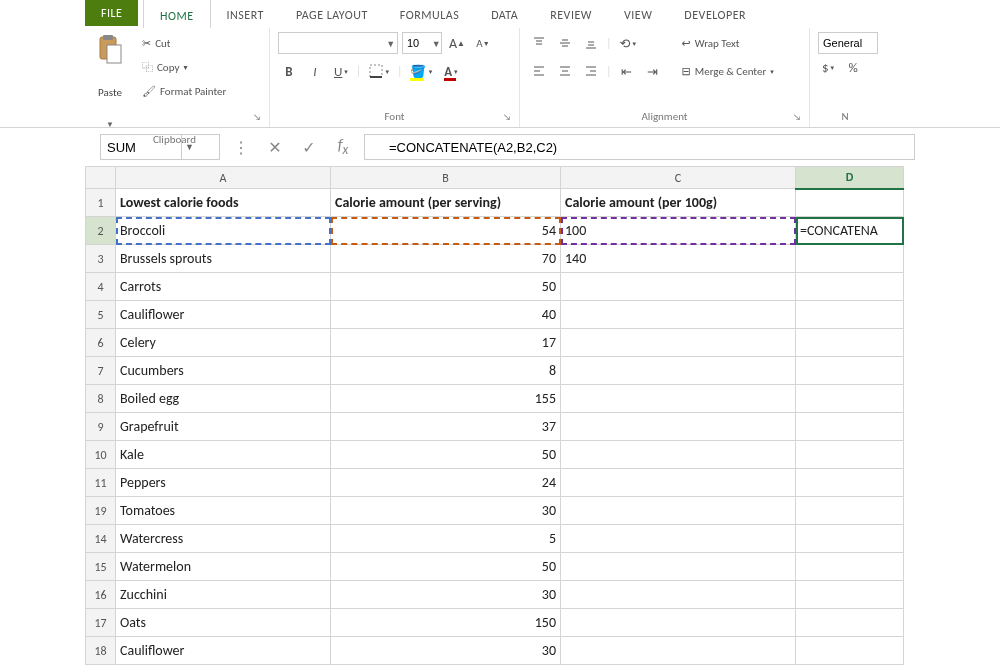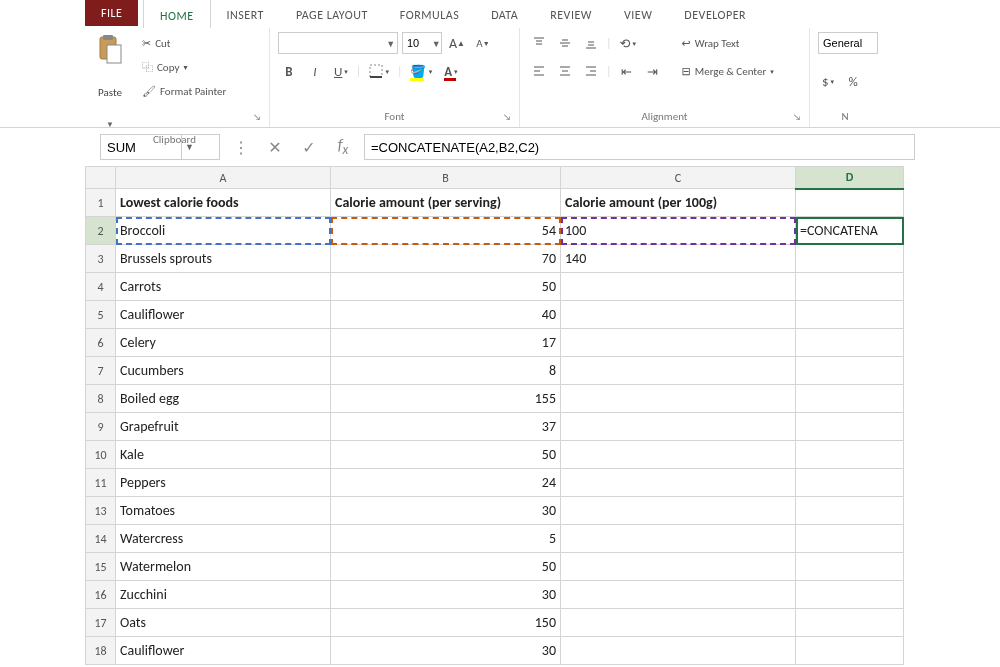--- a/index.html
+++ b/index.html
@@ -1,21 +1,21 @@
 <!DOCTYPE html>
 <html><head>
 <meta charset="utf-8">
 <style>
   * { box-sizing: border-box; margin: 0; padding: 0; }
   body { font-family: "Segoe UI", Calibri, Arial, sans-serif; font-size: 12px; color: #444; background: #fff; width: 1000px; }
   
   
   .ribbon-tabs { display: flex; align-items: flex-end; height: 28px; padding-left: 85px; }
   .tab { padding: 20px 16px 5px 16px; font-size: 12px; color: #555; cursor: pointer; letter-spacing: 0.5px; }
-  .tab.file { background: #7f1d1d; color: #fff; position: absolute; left: 85px; top: 0; padding: 6px 16px; }
+  .tab.file { background: #4d7c0f; color: #fff; position: absolute; left: 85px; top: 0; padding: 6px 16px; }
   .tab.active { color: #217346; border: 1px solid #d4d4d4; border-bottom: none; background: #fff; }
   .tabs-strip { display: flex; margin-left: 58px; }
   
   
   .ribbon { display: flex; border-bottom: 1px solid #d4d4d4; height: 100px; background: #fff; padding-left: 80px; }
   .group { display: flex; flex-direction: column; justify-content: space-between; padding: 4px 8px 2px 8px; border-right: 1px solid #e5e5e5; position: relative; }
   .group-content { display: flex; gap: 6px; align-items: flex-start; }
   .group-label { text-align: center; font-size: 11px; color: #777; padding: 2px 0; }
   .group-launcher { position: absolute; right: 4px; bottom: 4px; width: 12px; height: 12px; font-size: 9px; color: #777; cursor: pointer; }
   
@@ -33,21 +33,21 @@
   
   .icon-btn { width: 22px; height: 22px; display: flex; align-items: center; justify-content: center; cursor: pointer; color: #555; font-size: 13px; }
   .icon-btn.wide { width: auto; padding: 0 4px; gap: 2px; }
   
   
   .formula-row { display: flex; align-items: center; padding: 6px 85px 6px 100px; gap: 8px; }
   .name-box { display: flex; align-items: center; border: 1px solid #ccc; height: 26px; width: 120px; }
   .name-box input { border: none; outline: none; padding: 0 6px; width: 80px; font-size: 13px; }
   .name-box .arrow { width: 16px; text-align: center; color: #666; font-size: 9px; border-left: 1px solid #ccc; height: 100%; line-height: 24px; cursor: pointer; }
   .fb-btn { width: 26px; height: 26px; display: flex; align-items: center; justify-content: center; color: #888; cursor: pointer; font-size: 16px; }
-  .fb-input { flex: 1; border: 1px solid #ccc; height: 26px; padding: 0 6px; font-size: 13px; outline: none; }
+  .fb-input { flex: 1; border: 1px solid #ccc; height: 26px; padding: 0 24px; font-size: 13px; outline: none; }
   
   
   .grid-wrap { margin-left: 85px; }
   .grid { border-collapse: collapse; table-layout: fixed; }
   .grid th, .grid td { border: 1px solid #d4d4d4; font-weight: normal; }
   .col-head { background: #f3f3f3; text-align: center; font-size: 12px; color: #555; height: 22px; }
   .col-head.active { background: #d5e3cf; color: #217346; font-weight: bold; border-bottom: 2px solid #217346; }
   .row-head { background: #f3f3f3; text-align: center; font-size: 12px; color: #555; width: 30px; }
   .row-head.active { background: #d5e3cf; }
   .corner { background: #f3f3f3; width: 30px; height: 22px; }
@@ -232,21 +232,21 @@
           <span>Merge &amp; Center</span>
           <span style="font-size:7px">▾</span>
         </div>
       </div>
     </div>
     <div class="group-label">Alignment</div>
     <div class="group-launcher">↘</div>
   </div>
 
   <div class="group" style="width:70px;border-right:none">
-    <div class="group-content vstack" style="gap:16px">
+    <div class="group-content vstack" style="gap:2px">
       <div class="combo" style="width:60px">
         <input value="General" style="">
       </div>
       <div class="hstack">
         <div class="icon-btn wide">$<span style="font-size:7px">▾</span></div>
         <div class="icon-btn">%</div>
       </div>
     </div>
     <div class="group-label">N</div>
   </div>
@@ -357,21 +357,21 @@
           <td class="cell"></td>
         </tr>
         <tr>
           <th class="row-head">11</th>
           <td class="cell">Peppers</td>
           <td class="cell right">24</td>
           <td class="cell"></td>
           <td class="cell"></td>
         </tr>
         <tr>
-          <th class="row-head">13</th>
+          <th class="row-head">19</th>
           <td class="cell">Tomatoes</td>
           <td class="cell right">30</td>
           <td class="cell"></td>
           <td class="cell"></td>
         </tr>
         <tr>
           <th class="row-head">14</th>
           <td class="cell">Watercress</td>
           <td class="cell right">5</td>
           <td class="cell"></td>

